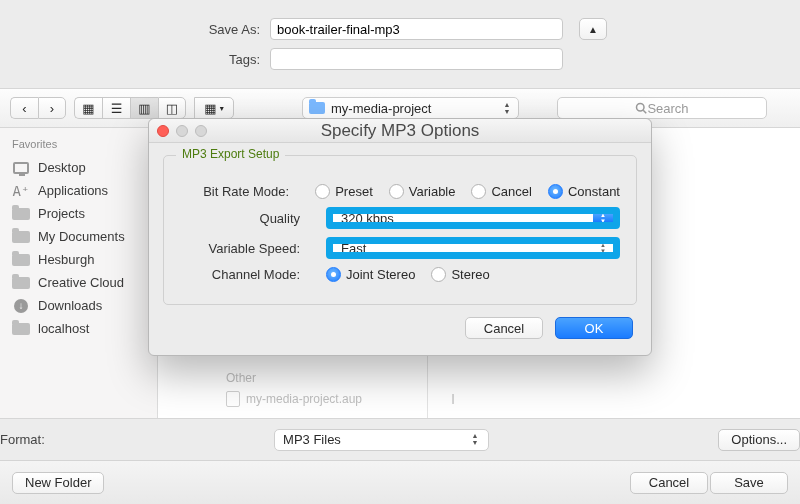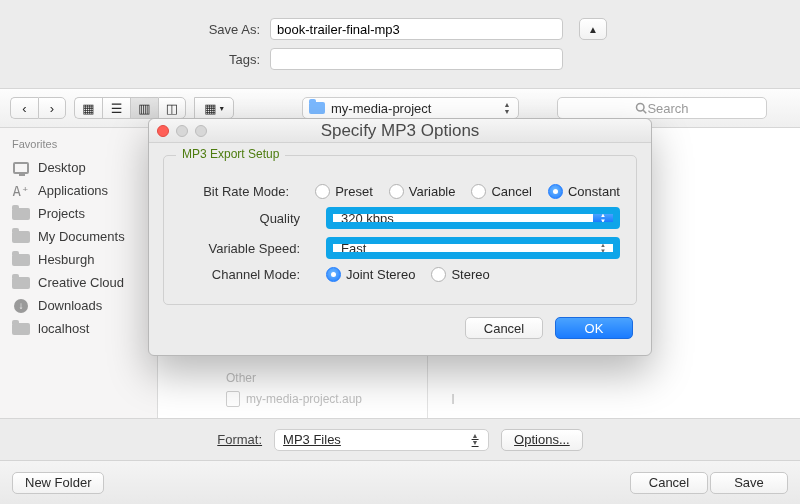--- a/index.html
+++ b/index.html
@@ -85,21 +85,21 @@
   }
   .column { position:absolute; top:0; left:60px; width:210px; bottom:0; border-right:1px solid #e3e3e3; padding-top:240px; }
   .file-row { display:flex; align-items:center; gap:6px; padding:3px 8px; color:#bfbfbf; font-size:12px; }
   .file-row .doc { width:14px; height:16px; background:#fff; border:1px solid #d0d0d0; border-radius:2px; position:relative; }
   .vdiv { position:absolute; top:256px; left:286px; width:16px; height:28px; display:flex; align-items:center; justify-content:center; color:#cfcfcf; font-size:11px; letter-spacing:-2px; }
 
   
   .format-bar {
     position:absolute; bottom:44px; left:0; right:0; height:42px;
     background:#ececec; border-top:1px solid #d6d6d6;
-    display:flex; align-items:center; justify-content:center; gap:12px;text-decoration:underline;
+    display:flex; align-items:center; justify-content:space-between; gap:12px;
   }
   .popup {
     background:#fff; border:1px solid #cfcfcf; border-radius:5px;
     height:22px; display:flex; align-items:center; padding:0 8px; gap:6px;
   }
   .popup.format { width:215px; }
   .action-bar {
     position:absolute; bottom:0; left:0; right:0; height:44px;
     background:linear-gradient(#f4f4f4,#e9e9e9);
     border-top:1px solid #d4d4d4;

